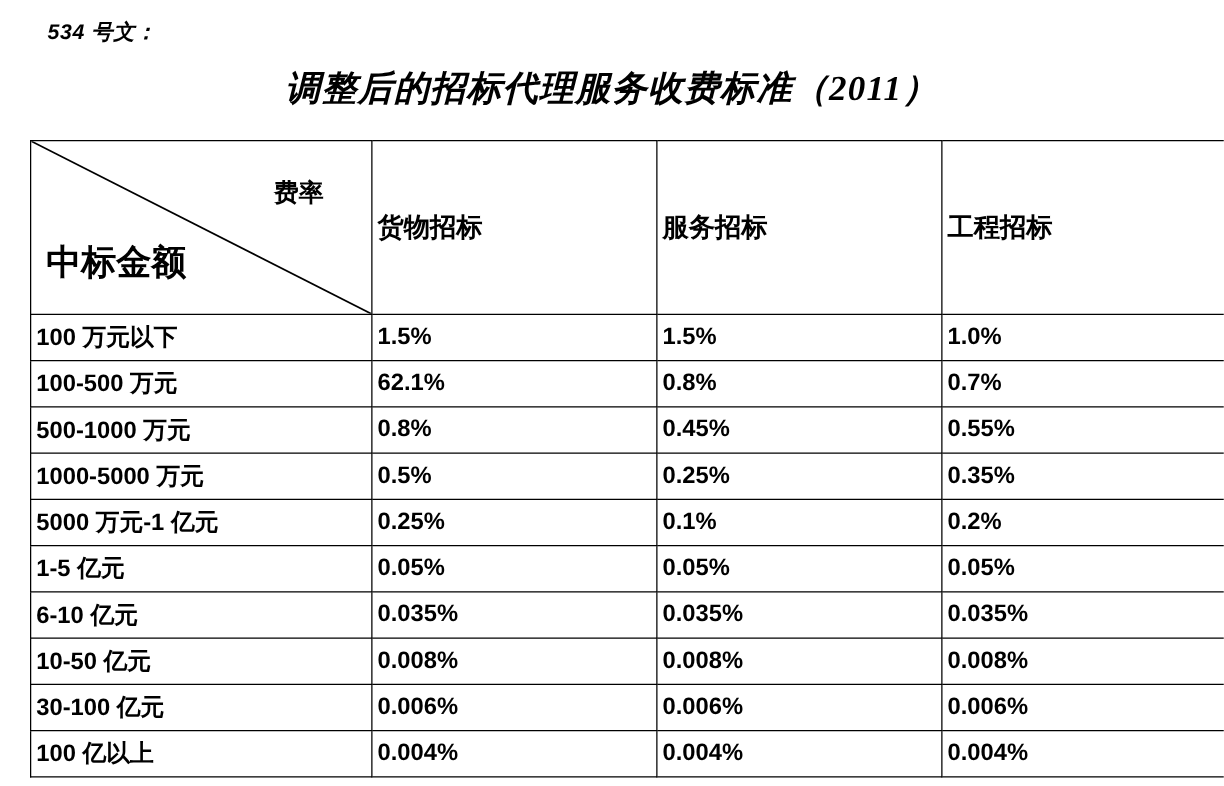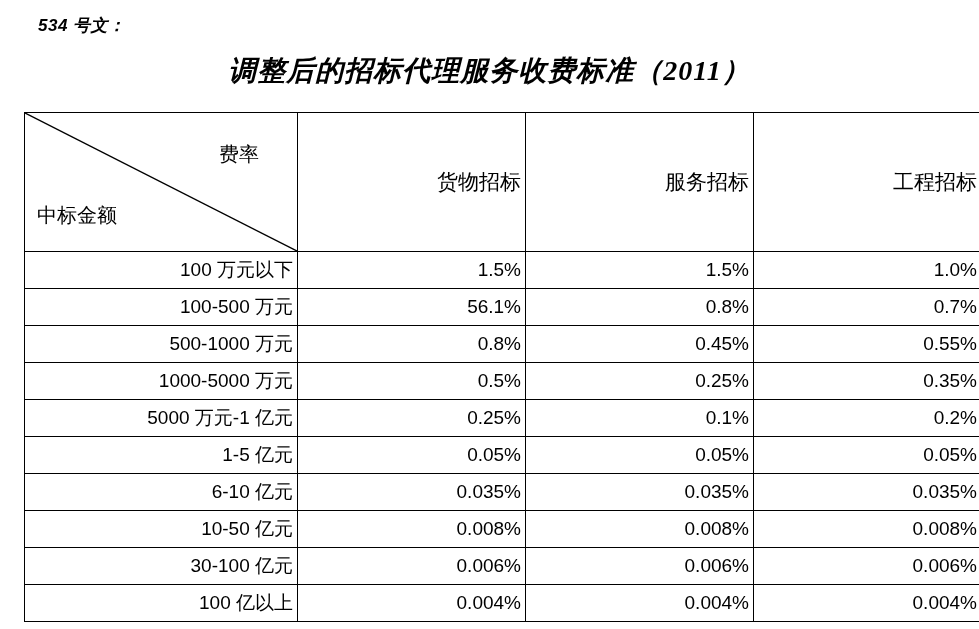--- a/index.html
+++ b/index.html
@@ -43,25 +43,26 @@
     top: 112px;
     width: 930px;
   }
   table.fee-table {
     border-collapse: collapse;
     width: 930px;
     table-layout: fixed;
   }
   table.fee-table td {
     border: 1px solid #000000;
-    text-align: right;
+    text-align: left;
     font-family: "Liberation Sans", sans-serif;
     font-size: 19px;
     height: 36px;
     padding: 0 4px;
+    font-weight: bold;
   }
   table.fee-table td.first-col {
     width: 272px;
   }
   table.fee-table td.data-col {
     width: 219px;
   }
   
   td.corner {
     height: 138px !important;
@@ -87,21 +88,21 @@
     top: 28px;
     font-family: "Liberation Sans", sans-serif;
     font-size: 20px;
     white-space: nowrap;
   }
   .corner-label-bottom {
     position: absolute;
     left: 12px;
     bottom: 22px;
     font-family: "Liberation Sans", sans-serif;
-    font-size: 20px;
+    font-size: 28px;
     white-space: nowrap;
   }
   .header-cell {
     font-size: 21px !important;
     height: 138px !important;
   }
   .row-label {
     font-size: 19px;
   }
 </style>
@@ -130,21 +131,21 @@
       </tr>
 
       <tr>
         <td class="first-col row-label">100 万元以下</td>
         <td class="data-col">1.5%</td>
         <td class="data-col">1.5%</td>
         <td class="data-col">1.0%</td>
       </tr>
       <tr>
         <td class="first-col row-label">100-500 万元</td>
-        <td class="data-col">56.1%</td>
+        <td class="data-col">62.1%</td>
         <td class="data-col">0.8%</td>
         <td class="data-col">0.7%</td>
       </tr>
       <tr>
         <td class="first-col row-label">500-1000 万元</td>
         <td class="data-col">0.8%</td>
         <td class="data-col">0.45%</td>
         <td class="data-col">0.55%</td>
       </tr>
       <tr>

